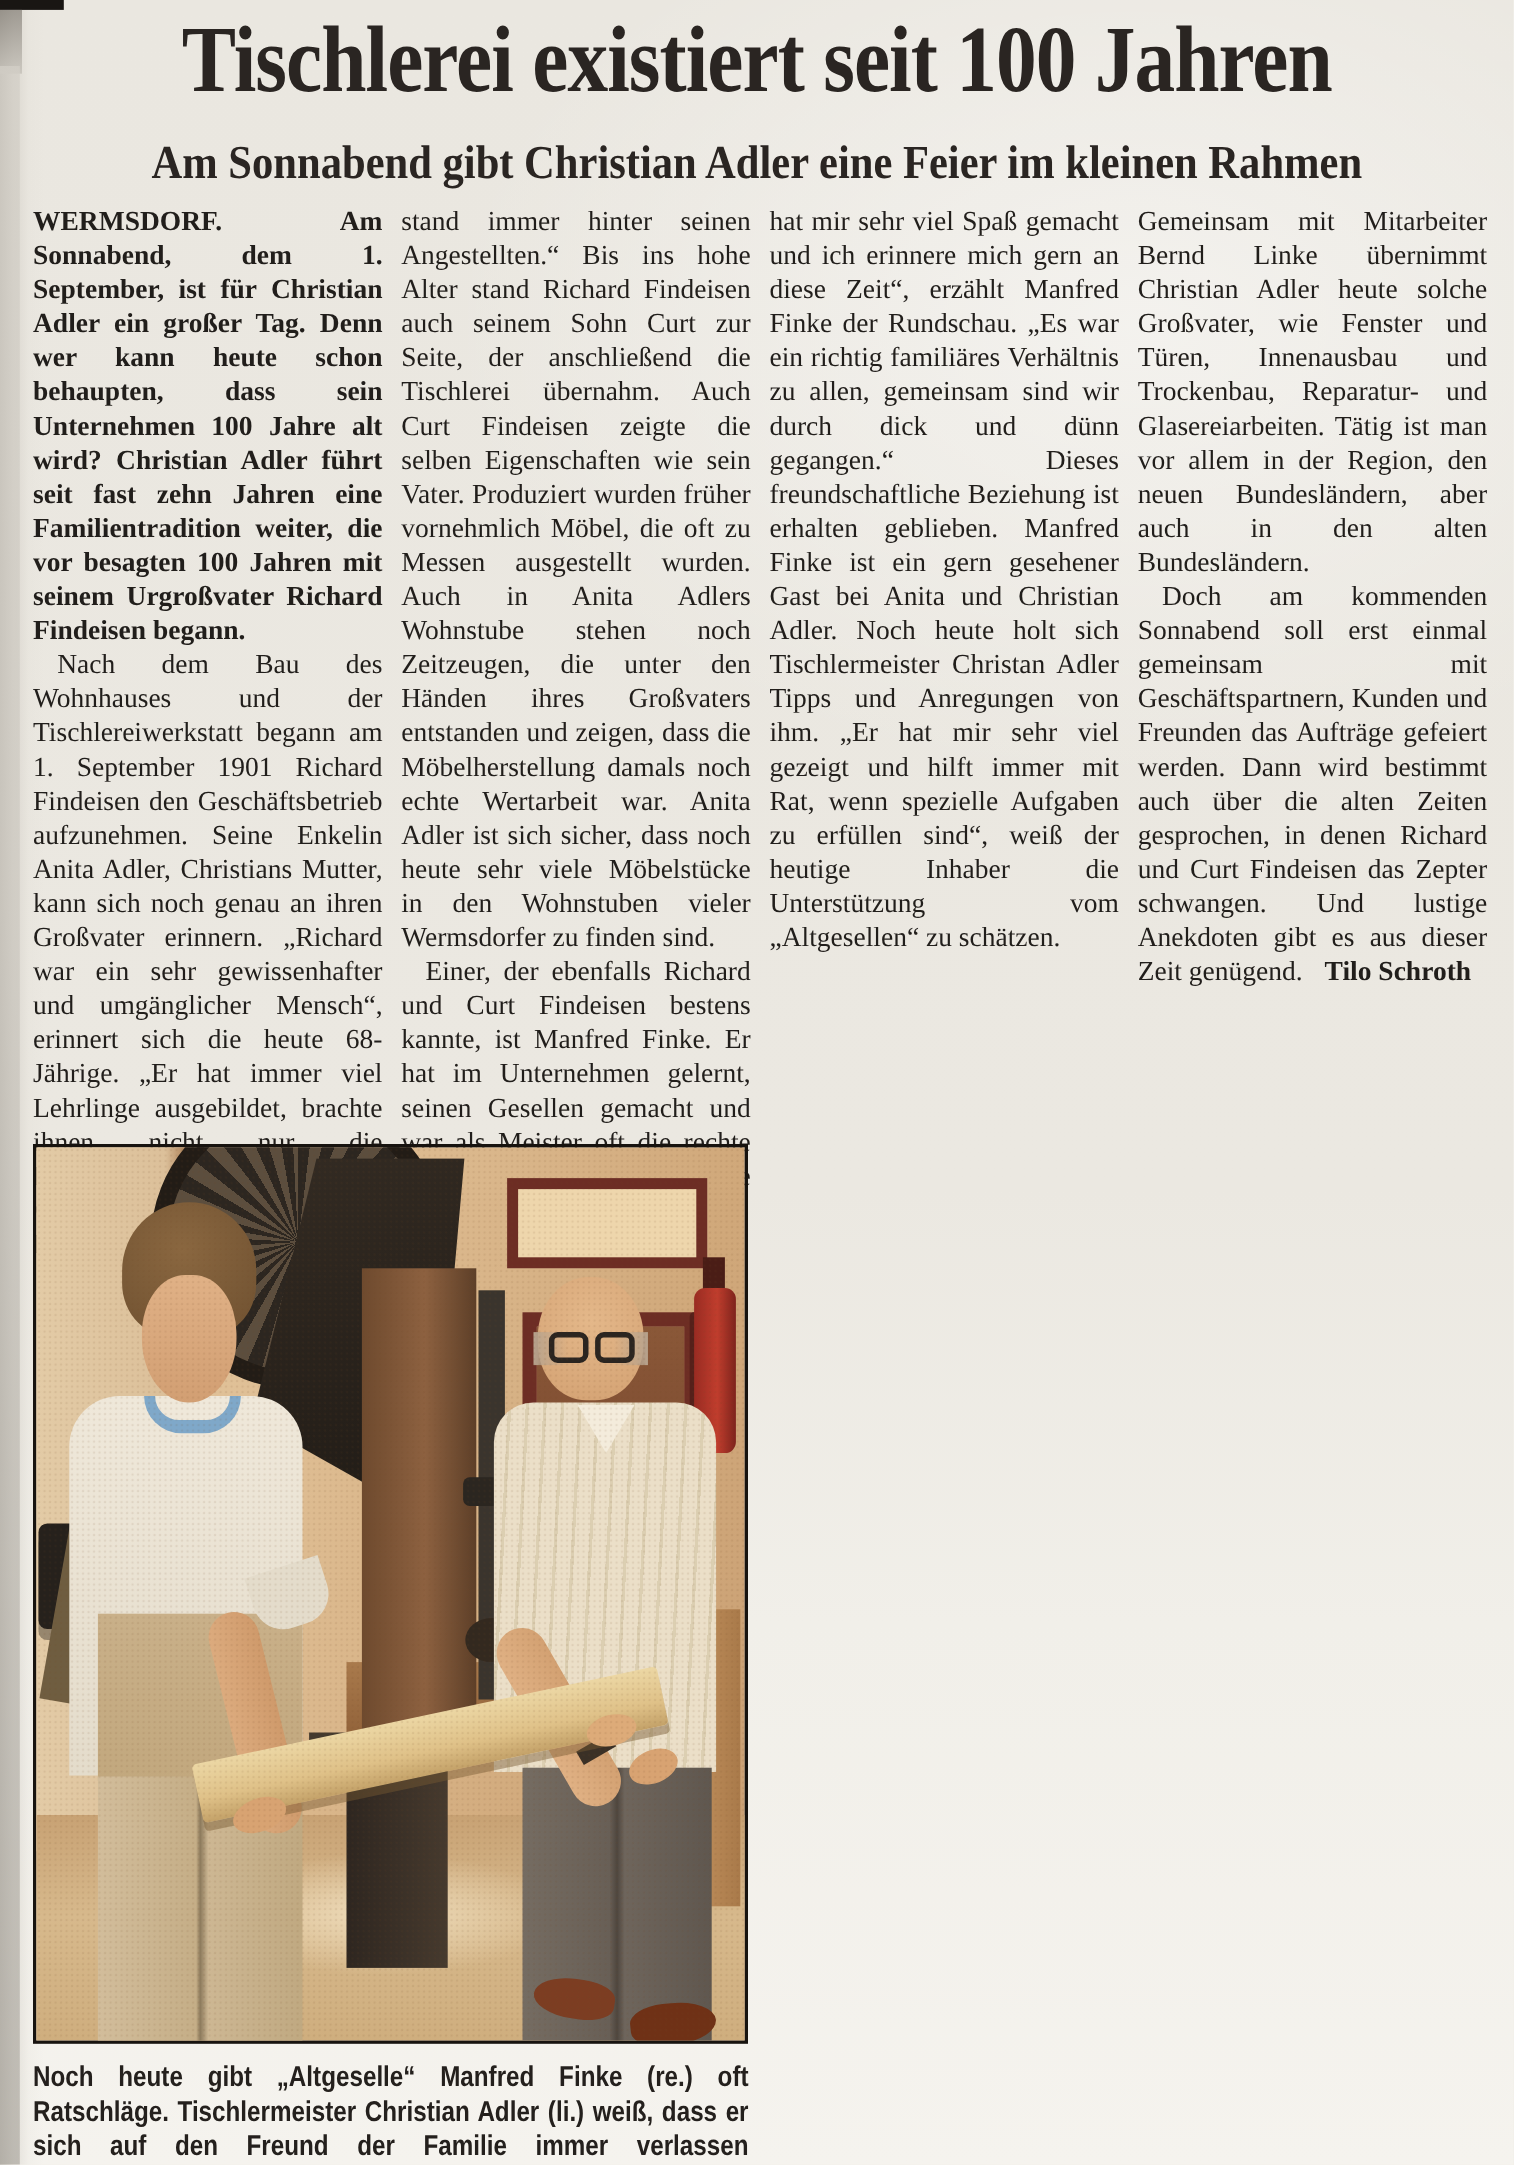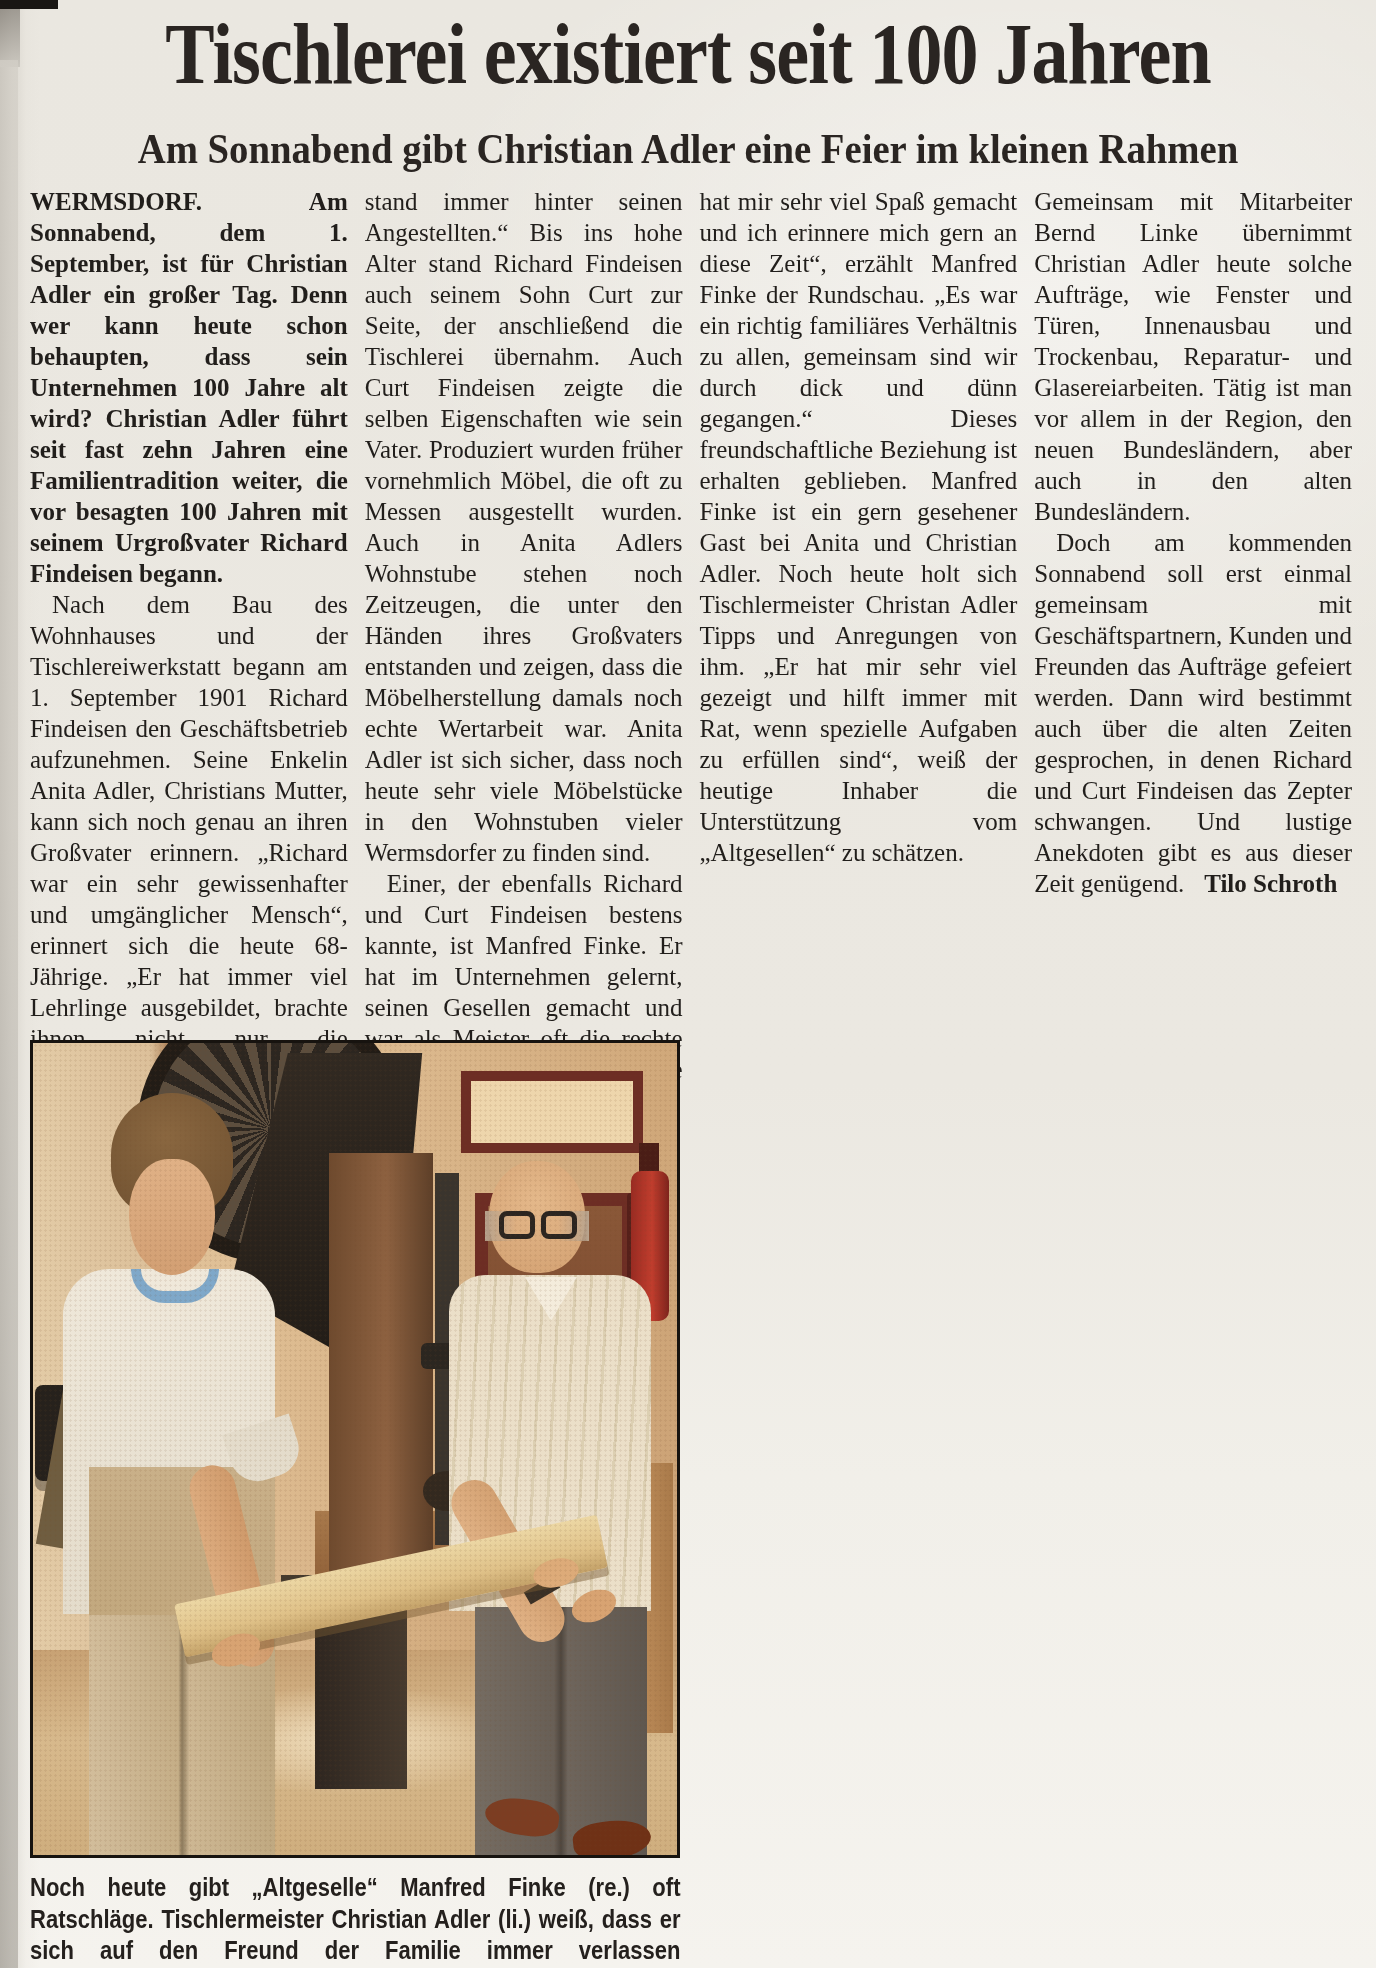--- a/index.html
+++ b/index.html
@@ -108,21 +108,21 @@
       <p class="indent">Nach dem Bau des Wohnhauses und der Tischlereiwerkstatt begann am 1. September 1901 Richard Findeisen den Geschäftsbetrieb aufzunehmen. Seine Enkelin Anita Adler, Christians Mutter, kann sich noch genau an ihren Großvater erinnern. „Richard war ein sehr gewissenhafter und umgänglicher Mensch“, erinnert sich die heute 68-Jährige. „Er hat immer viel Lehrlinge ausgebildet, brachte ihnen nicht nur die Handwerkskunst bei, sondern vermittelte auch eine gehörige Portion Lebenserfahrung. Er</p>
     </div>
     <div class="col">
       <p>stand immer hinter seinen Angestellten.“ Bis ins hohe Alter stand Richard Findeisen auch seinem Sohn Curt zur Seite, der anschließend die Tischlerei übernahm. Auch Curt Findeisen zeigte die selben Eigenschaften wie sein Vater. Produziert wurden früher vornehmlich Möbel, die oft zu Messen ausgestellt wurden. Auch in Anita Adlers Wohnstube stehen noch Zeitzeugen, die unter den Händen ihres Großvaters entstanden und zeigen, dass die Möbelherstellung damals noch echte Wertarbeit war. Anita Adler ist sich sicher, dass noch heute sehr viele Möbelstücke in den Wohnstuben vieler Wermsdorfer zu finden sind.</p>
       <p class="indent">Einer, der ebenfalls Richard und Curt Findeisen bestens kannte, ist Manfred Finke. Er hat im Unternehmen gelernt, seinen Gesellen gemacht und war als Meister oft die rechte Hand von Curt Findeisen. „Die Arbeit in der Tischlerei</p>
     </div>
     <div class="col">
       <p>hat mir sehr viel Spaß gemacht und ich erinnere mich gern an diese Zeit“, erzählt Manfred Finke der Rundschau. „Es war ein richtig familiäres Verhältnis zu allen, gemeinsam sind wir durch dick und dünn gegangen.“ Dieses freundschaftliche Beziehung ist erhalten geblieben. Manfred Finke ist ein gern gesehener Gast bei Anita und Christian Adler. Noch heute holt sich Tischlermeister Christan Adler Tipps und Anregungen von ihm. „Er hat mir sehr viel gezeigt und hilft immer mit Rat, wenn spezielle Aufgaben zu erfüllen sind“, weiß der heutige Inhaber die Unterstützung vom „Altgesellen“ zu schätzen.</p>
     </div>
     <div class="col">
-      <p>Gemeinsam mit Mitarbeiter Bernd Linke übernimmt Christian Adler heute solche Aufträge, wie Fenster und Türen, Innenausbau und Trockenbau, Reparatur- und Glasereiarbeiten. Tätig ist man vor allem in der Region, den neuen Bundesländern, aber auch in den alten Bundesländern.</p>
+      <p>Gemeinsam mit Mitarbeiter Bernd Linke übernimmt Christian Adler heute solche Großvater, wie Fenster und Türen, Innenausbau und Trockenbau, Reparatur- und Glasereiarbeiten. Tätig ist man vor allem in der Region, den neuen Bundesländern, aber auch in den alten Bundesländern.</p>
       <p class="indent"><span>Doch am kommenden Sonnabend soll erst einmal gemeinsam mit Geschäftspartnern, Kunden und Freunden das Aufträge gefeiert werden. Dann wird bestimmt auch über die alten Zeiten gesprochen, in denen Richard und Curt Findeisen das Zepter schwangen. Und lustige Anekdoten gibt es aus dieser Zeit genügend.</span><span class="byline">Tilo Schroth</span></p>
     </div>
   </div>
 
   <div class="photo">
     <div class="ph-wall-left"></div>
     <div class="ph-window-top"></div>
     <div class="ph-window"></div>
     <div class="ph-window-bar"></div>
     <div class="ph-ext-hose"></div>

